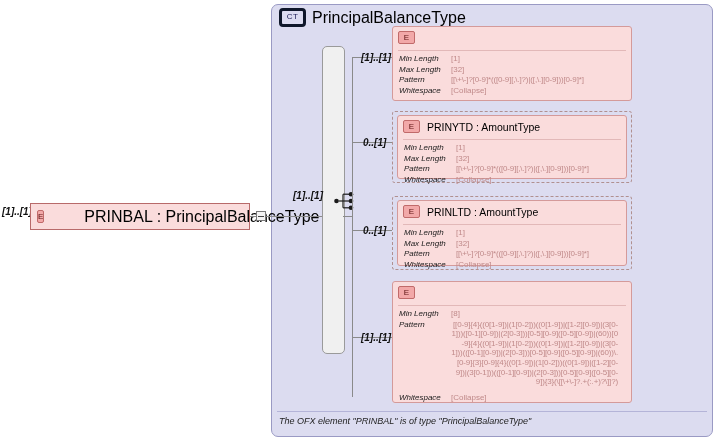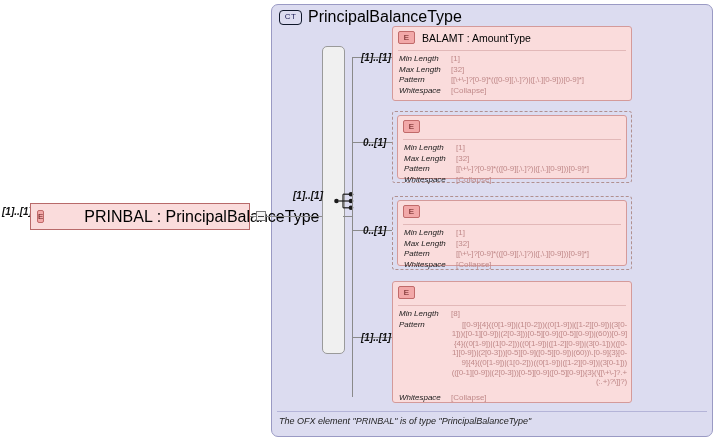--- a/index.html
+++ b/index.html
@@ -4,21 +4,21 @@
 <style>
   html,body{margin:0;padding:0;background:#ffffff;}
   body{width:719px;height:439px;position:relative;overflow:hidden;
        font-family:"Liberation Sans", sans-serif;color:#000;}
   .canvas{position:absolute;inset:0;}
 
   
   #ct-frame{position:absolute;left:271px;top:4px;width:440px;height:431px;
             background:#dcdcf0;border:1px solid #9a9ac4;border-radius:7px;}
   #ct-header{position:absolute;left:279px;top:8px;display:flex;align-items:center;gap:6px;}
-  .ct-badge{width:21px;height:13px;border:1px solid #0f172a;border-radius:4px;
+  .ct-badge{width:21px;height:13px;border:3px solid #0f172a;border-radius:4px;
             background:#dcdcf0;font-size:8px;line-height:11px;text-align:center;
             font-family:"Liberation Sans", sans-serif;color:#21215a;letter-spacing:.3px;}
   #ct-title{font-size:16px;color:#000;}
 
   
   #ct-annotation{position:absolute;left:279px;top:416px;width:424px;
                  font-size:9px;font-style:italic;color:#222;white-space:nowrap;}
   #ct-annot-sep{position:absolute;left:277px;top:411px;width:430px;height:1px;
                 background:#b4b4d8;}
 
@@ -42,21 +42,21 @@
            color:#5a1111;font-family:"Liberation Sans", sans-serif;box-sizing:border-box;}
 
   
   .child{position:absolute;box-sizing:border-box;}
   .child .dashed{position:absolute;inset:0;border:1px dashed #b09090;border-radius:3px;}
   .child .card{position:absolute;left:5px;top:4px;right:5px;bottom:4px;
                background:#fadcdc;border:1px solid #d49a9a;border-radius:3px;box-sizing:border-box;}
   .child .titlerow{position:absolute;left:6px;top:5px;display:flex;align-items:center;gap:7px;}
   .child .title{font-size:10.5px;white-space:nowrap;}
   .child .rule{position:absolute;left:6px;right:6px;top:24px;height:1px;background:#e2b8b8;}
-  .facets{position:absolute;left:7px;top:28px;right:5px;}
+  .facets{position:absolute;left:7px;top:28px;right:14px;}
   .facet{display:flex;align-items:flex-start;line-height:9.6px;margin-bottom:1px;}
   .facet .fname{width:52px;flex:0 0 52px;font-size:8px;font-style:italic;color:#1a1a1a;}
   .facet .fval{font-size:8px;color:#c08a8a;word-break:break-all;}
   .facet .fval.mono{font-family:"Liberation Sans", sans-serif;letter-spacing:-.15px;text-align:right;}
   .card-card{position:absolute;inset:0;background:#fadcdc;border:1px solid #d49a9a;
              border-radius:3px;box-sizing:border-box;}
 
   .card-label{position:absolute;font-size:10px;font-style:italic;color:#111;white-space:nowrap;font-weight:bold;}
 
   
@@ -114,21 +114,20 @@
   <div class="ln lnh" style="left:352px;top:142px;width:40px;"></div>
   <div class="ln lnh" style="left:352px;top:230px;width:40px;"></div>
   <div class="ln lnh" style="left:352px;top:337px;width:40px;"></div>
 
   <div class="card-label" style="left:361px;top:52px;">[1]..[1]</div>
 
   <div class="child" id="child-0" style="left:392px;top:26px;width:240px;height:75px;">
     <div class="card-card"></div>
     <div class="titlerow">
       <div class="e-badge">E</div>
-      <div class="title">BALAMT : AmountType</div>
     </div>
     <div class="rule"></div>
     <div class="facets">
       <div class="facet">
         <div class="fname">Min Length</div>
         <div class="fval">[1]</div>
       </div>
       <div class="facet">
         <div class="fname">Max Length</div>
         <div class="fval">[32]</div>
@@ -144,20 +143,21 @@
     </div>
   </div>
 
   <div class="card-label" style="left:363px;top:137px;">0..[1]</div>
 
   <div class="child" id="child-1" style="left:392px;top:111px;width:240px;height:72px;">
     <div class="dashed"></div>
     <div class="card"></div>
     <div class="titlerow" style="left:11px;top:9px;">
       <div class="e-badge">E</div>
+      <div class="title">PRINYTD : AmountType</div>
     </div>
     <div class="rule" style="left:11px;right:11px;top:28px;"></div>
     <div class="facets" style="left:12px;top:32px;">
       <div class="facet">
         <div class="fname">Min Length</div>
         <div class="fval">[1]</div>
       </div>
       <div class="facet">
         <div class="fname">Max Length</div>
         <div class="fval">[32]</div>
@@ -173,20 +173,21 @@
     </div>
   </div>
 
   <div class="card-label" style="left:363px;top:225px;">0..[1]</div>
 
   <div class="child" id="child-2" style="left:392px;top:196px;width:240px;height:74px;">
     <div class="dashed"></div>
     <div class="card"></div>
     <div class="titlerow" style="left:11px;top:9px;">
       <div class="e-badge">E</div>
+      <div class="title">PRINLTD : AmountType</div>
     </div>
     <div class="rule" style="left:11px;right:11px;top:28px;"></div>
     <div class="facets" style="left:12px;top:32px;">
       <div class="facet">
         <div class="fname">Min Length</div>
         <div class="fval">[1]</div>
       </div>
       <div class="facet">
         <div class="fname">Max Length</div>
         <div class="fval">[32]</div>

